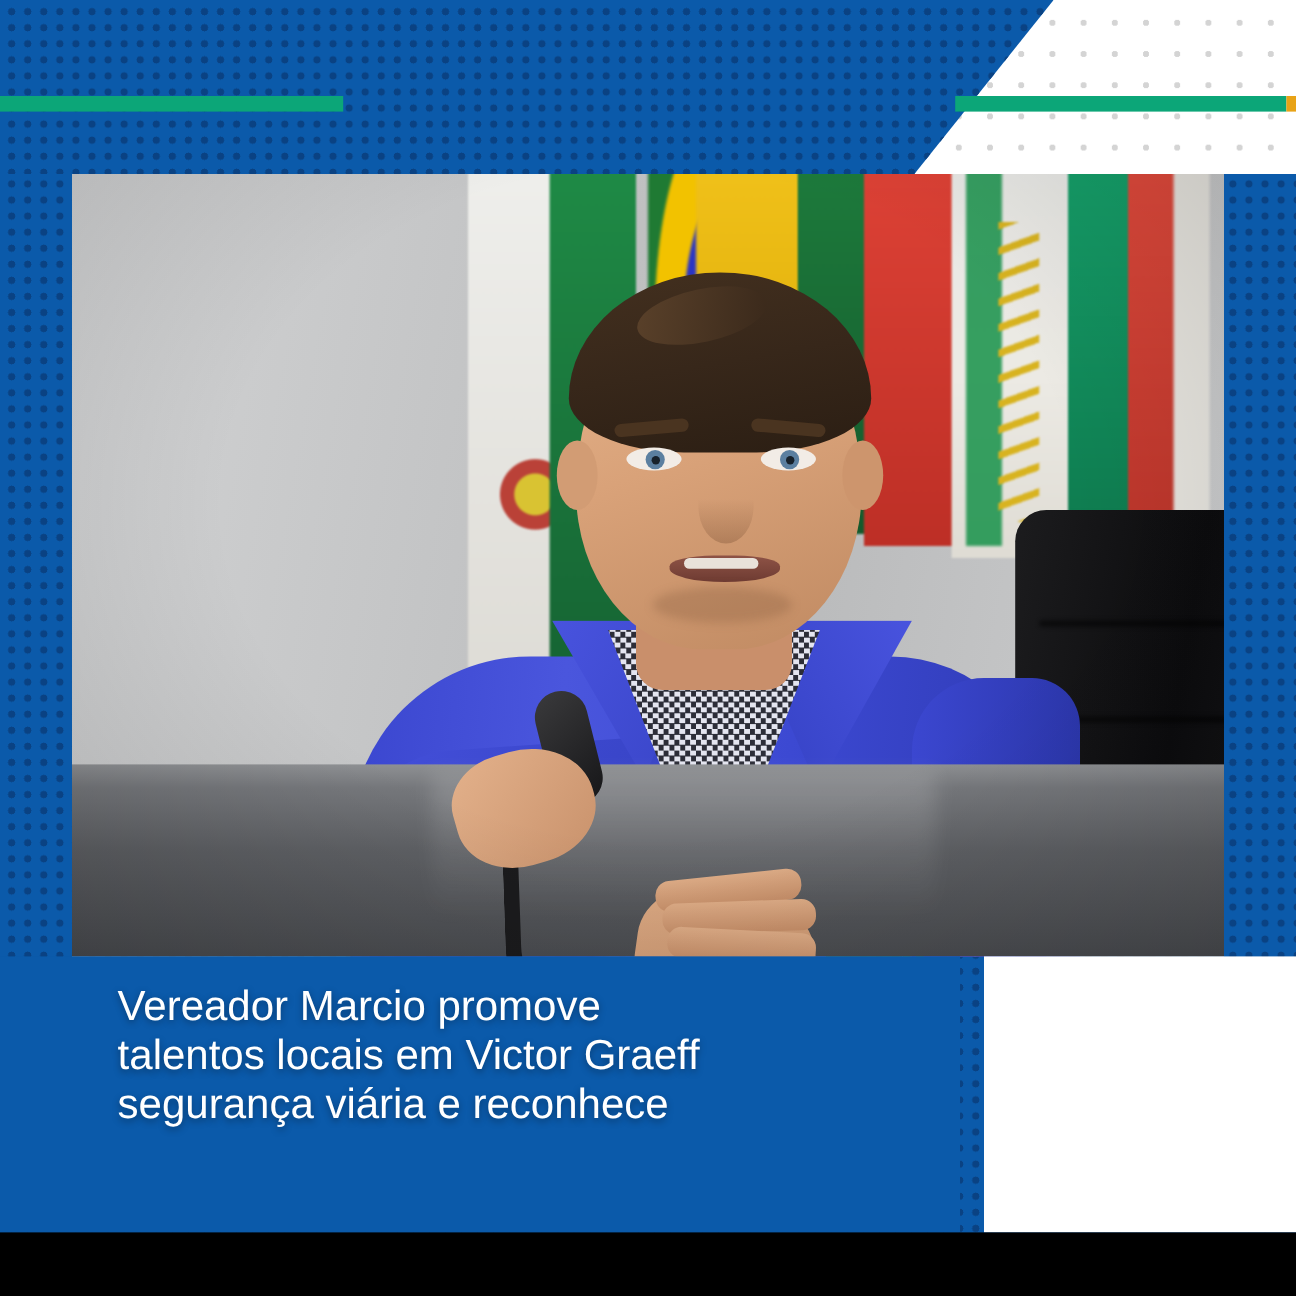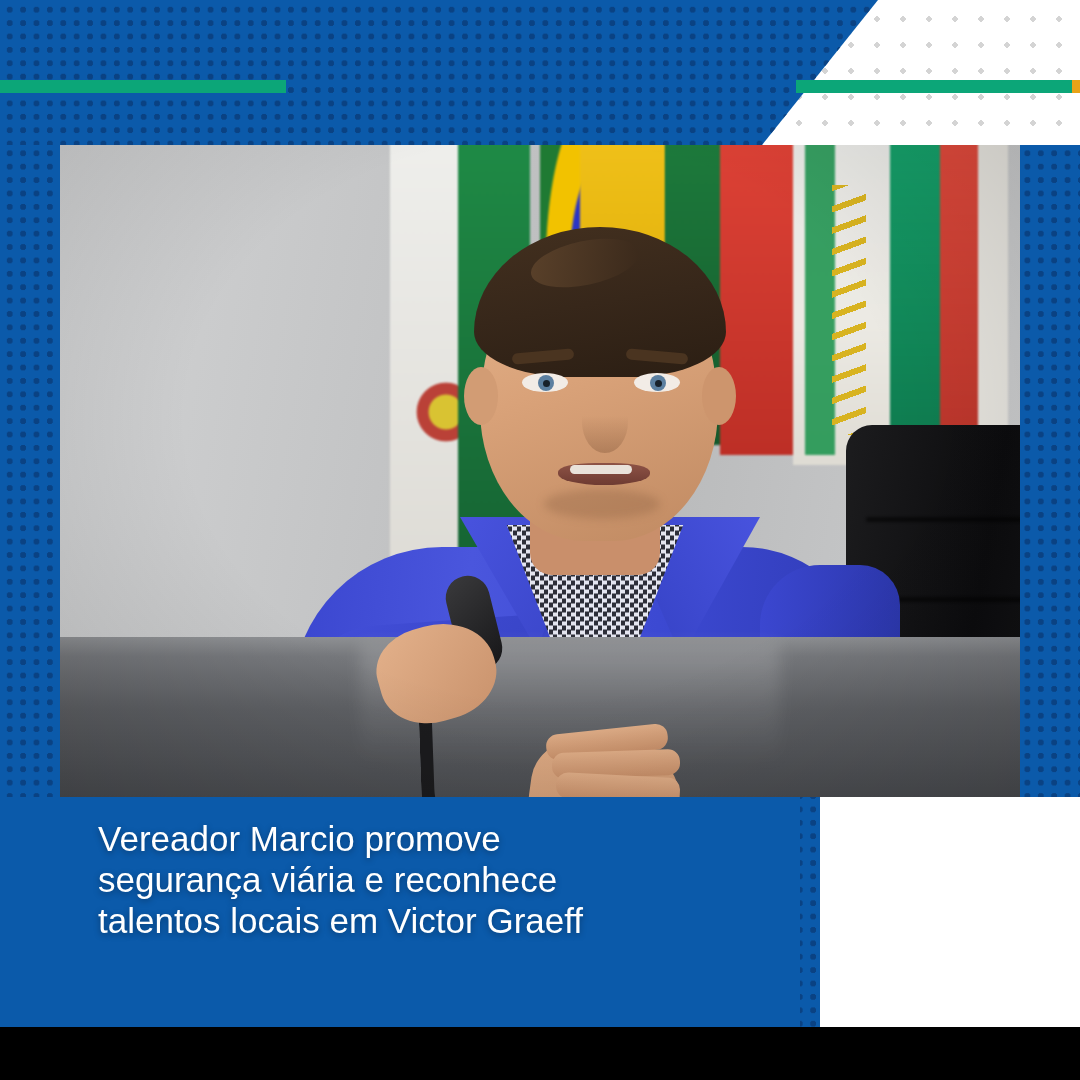--- a/index.html
+++ b/index.html
@@ -262,22 +262,22 @@
     <div class="finger" style="left:486px;top:584px;width:122px;height:26px;transform:rotate(-6deg)"></div>
     <div class="finger" style="left:492px;top:606px;width:128px;height:26px;transform:rotate(-2deg)"></div>
     <div class="finger" style="left:496px;top:630px;width:124px;height:26px;transform:rotate(3deg)"></div>
 
     <div class="ph-vig"></div>
   </div>
 
   <div class="caption">
     <div class="caption-text">
       <div class="nowrap">Vereador Marcio promove</div>
+      <div class="nowrap">talentos locais em Victor Graeff</div>
       <div class="nowrap">segurança viária e reconhece</div>
-      <div class="nowrap">talentos locais em Victor Graeff</div>
     </div>
   </div>
 
   <div class="logobox">
     
   </div>
 
   <div class="bottom-black"></div>
 </div>
 

